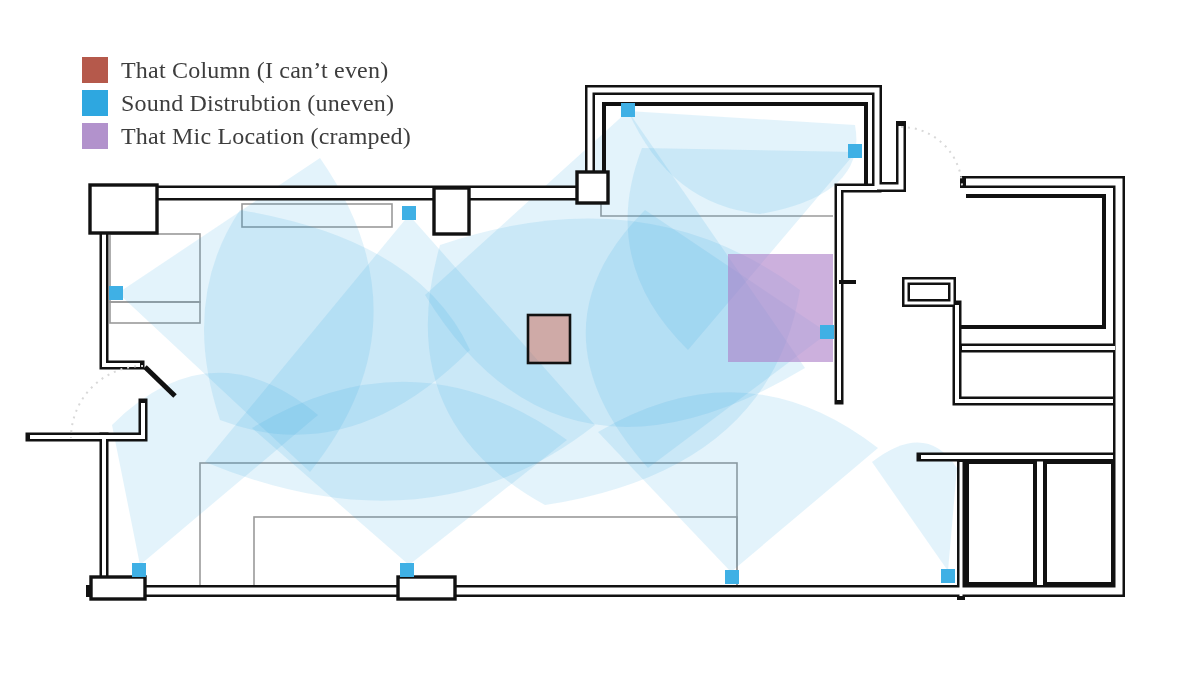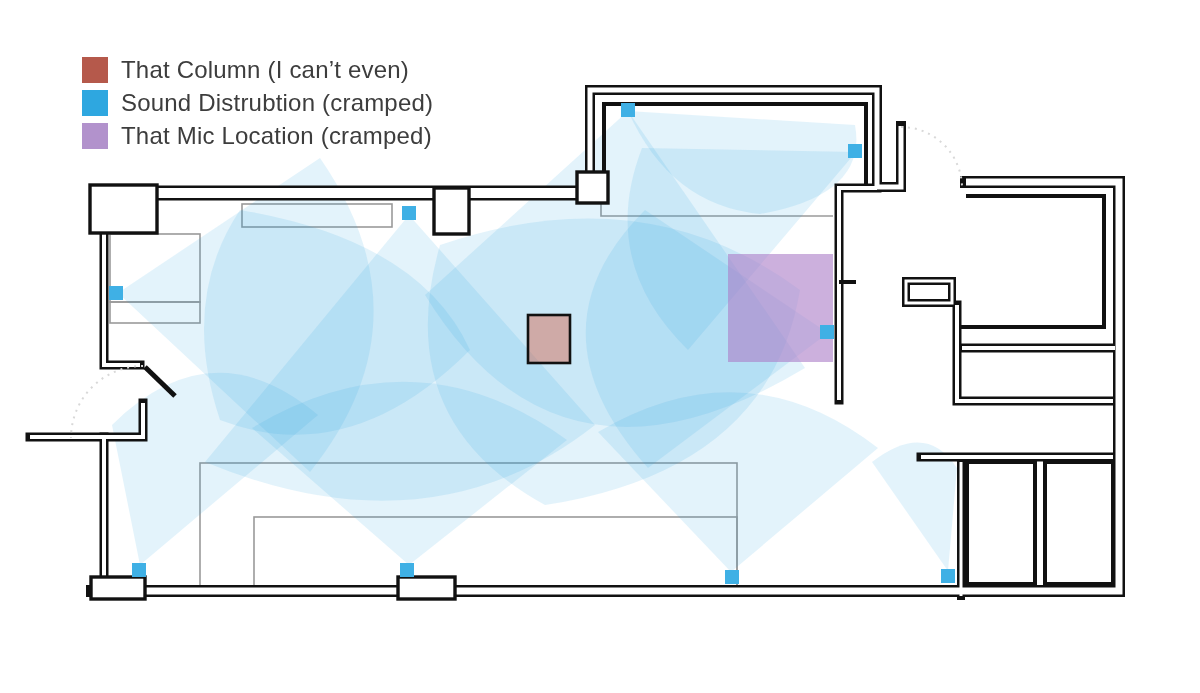--- a/index.html
+++ b/index.html
@@ -1,18 +1,18 @@
 <!DOCTYPE html>
 <html><head>
 <meta charset="utf-8">
 <style>
   html,body{margin:0;padding:0;background:#ffffff;width:1200px;height:693px;overflow:hidden;
             font-family:"Liberation Sans", sans-serif;}
   .stage{position:relative;width:1200px;height:693px;background:#fff;}
-  .legend{position:absolute;left:82px;top:57px;display:flex;flex-direction:column;gap:7px;}
+  .legend{position:absolute;left:82px;top:57px;display:flex;flex-direction:column;gap:7px;font-family:Liberation Serif, serif;}
   .legend-row{display:flex;align-items:center;gap:13px;height:26px;}
   .swatch{width:26px;height:26px;flex:0 0 26px;}
   .legend-label{font-size:24px;color:#3d3d3d;letter-spacing:.2px;white-space:nowrap;}
   svg{position:absolute;left:0;top:0;}
 </style>
 </head>
 <body>
 
 <div class="stage">
 
@@ -109,20 +109,20 @@
       </g>
   </svg>
 
   <div class="legend">
     <div class="legend-row">
       <span class="swatch" style="background: rgb(181, 89, 75);"></span>
       <span class="legend-label">That Column (I can’t even)</span>
     </div>
     <div class="legend-row">
       <span class="swatch" style="background: rgb(46, 167, 224);"></span>
-      <span class="legend-label">Sound Distrubtion (cramped)</span>
+      <span class="legend-label">Sound Distrubtion (uneven)</span>
     </div>
     <div class="legend-row">
       <span class="swatch" style="background: rgb(178, 146, 204);"></span>
       <span class="legend-label">That Mic Location (cramped)</span>
     </div>
   </div>
 </div>
 
 </body></html>

